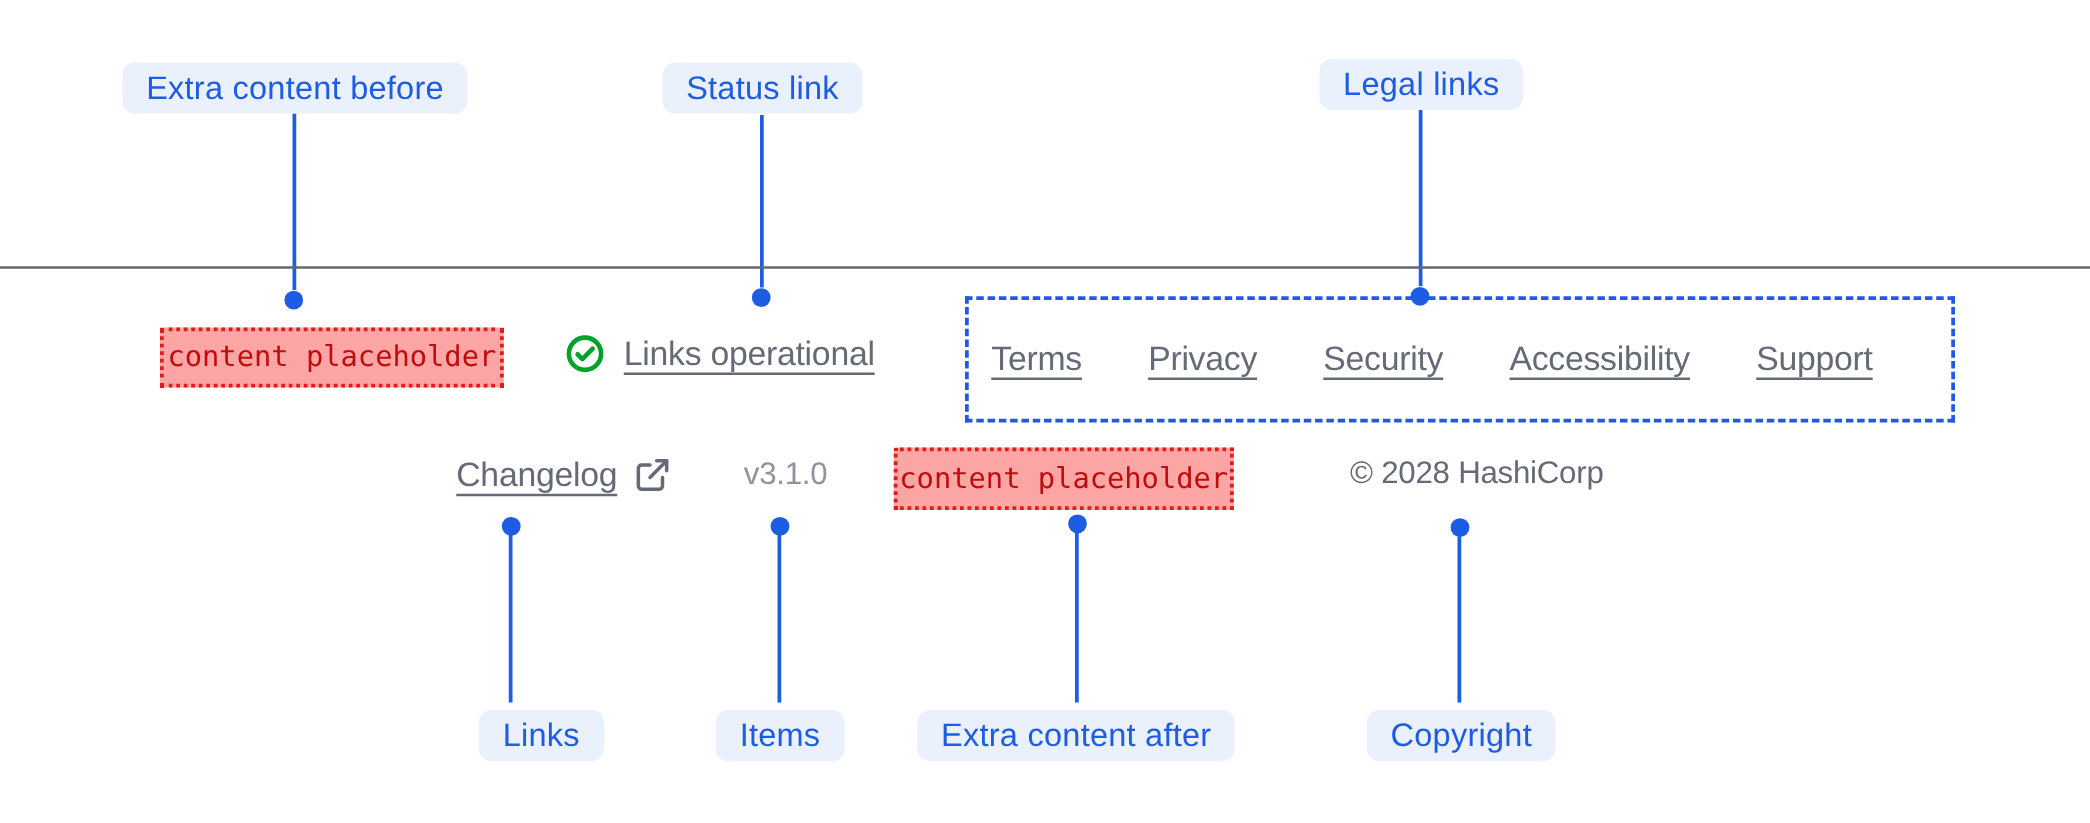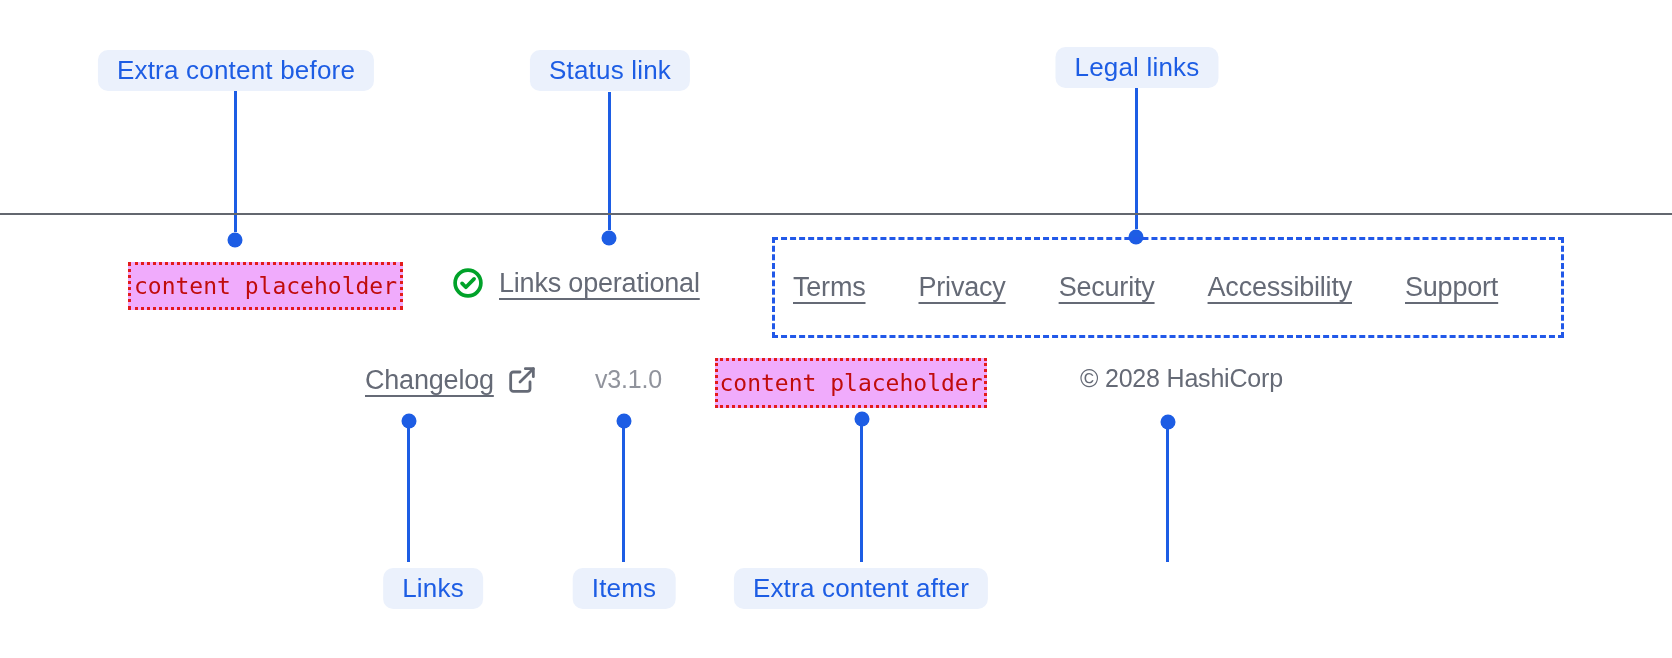--- a/index.html
+++ b/index.html
@@ -26,21 +26,21 @@
   
   .gtext {
     position:absolute; color:#656a76; font-size:25px; font-weight:500;
     white-space:nowrap; letter-spacing:-0.2px;
   }
   .version { color:#90939c; font-weight:400; }
   .copyright { font-weight:400; }
   
   .placeholder {
     position:absolute; box-sizing:border-box;
-    border:3px dotted #e31b1b; background:#f0abfc; color:#c00c0c;
+    border:3px dotted #e31b1b; background:#fca5a5; color:#c00c0c;
     font-family:"DejaVu Sans Mono", monospace; font-size:23px;
     display:flex; align-items:center; justify-content:center; white-space:nowrap;
   }
   
   .legal-box {
     position:absolute; left:772px; top:237px; width:792px; height:101px;
     box-sizing:border-box; border:3px dashed #2158e8;
     display:flex; align-items:center; gap:53px; padding-left:18px;
   }
   .legal-box .link {
@@ -121,14 +121,15 @@
   <div class="dot" style="left:624px; top:421px;"></div>
   <div class="vline" style="left:622px; top:428px; height:134px;"></div>
   <div class="pill" style="left:624px; top:568px;">Items</div>
 
   <div class="dot" style="left:862px; top:419px;"></div>
   <div class="vline" style="left:860px; top:426px; height:136px;"></div>
   <div class="pill" style="left:861px; top:568px;">Extra content after</div>
 
   <div class="dot" style="left:1168px; top:422px;"></div>
   <div class="vline" style="left:1166px; top:429px; height:133px;"></div>
+  <div class="pill" style="left:1169px; top:568px;">Copyright</div>
 
 </div>
 
 </body></html>

